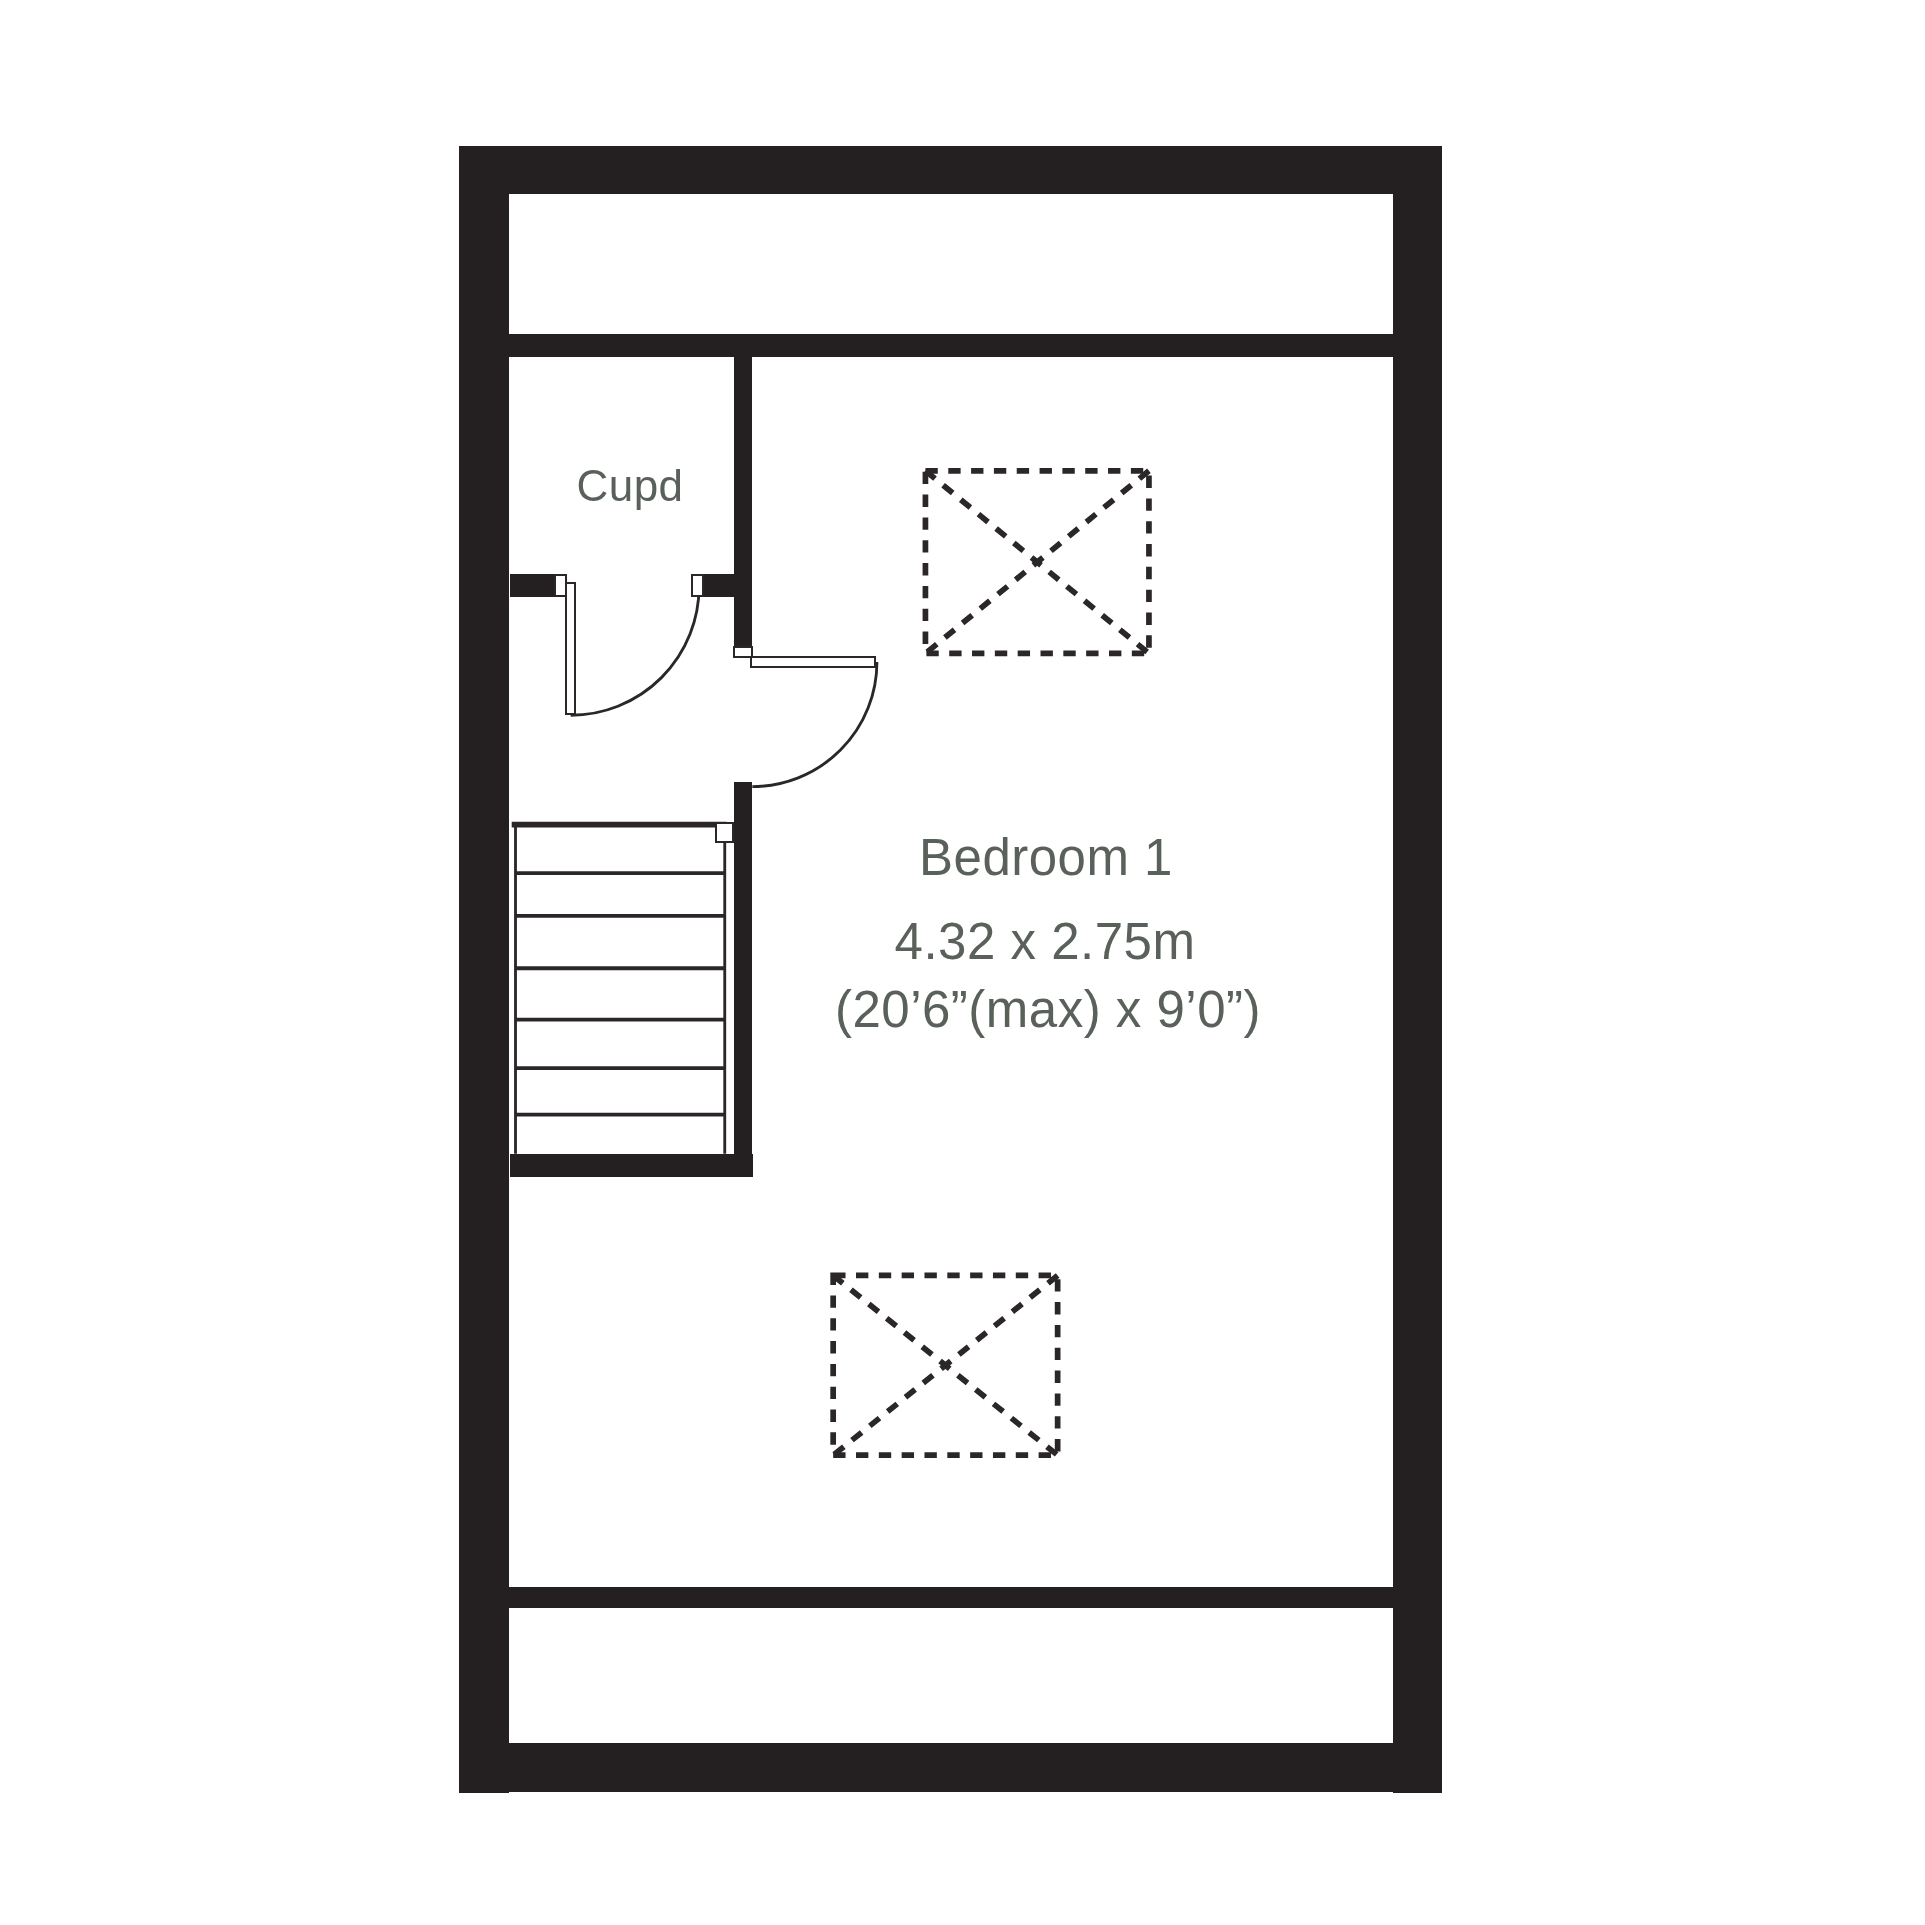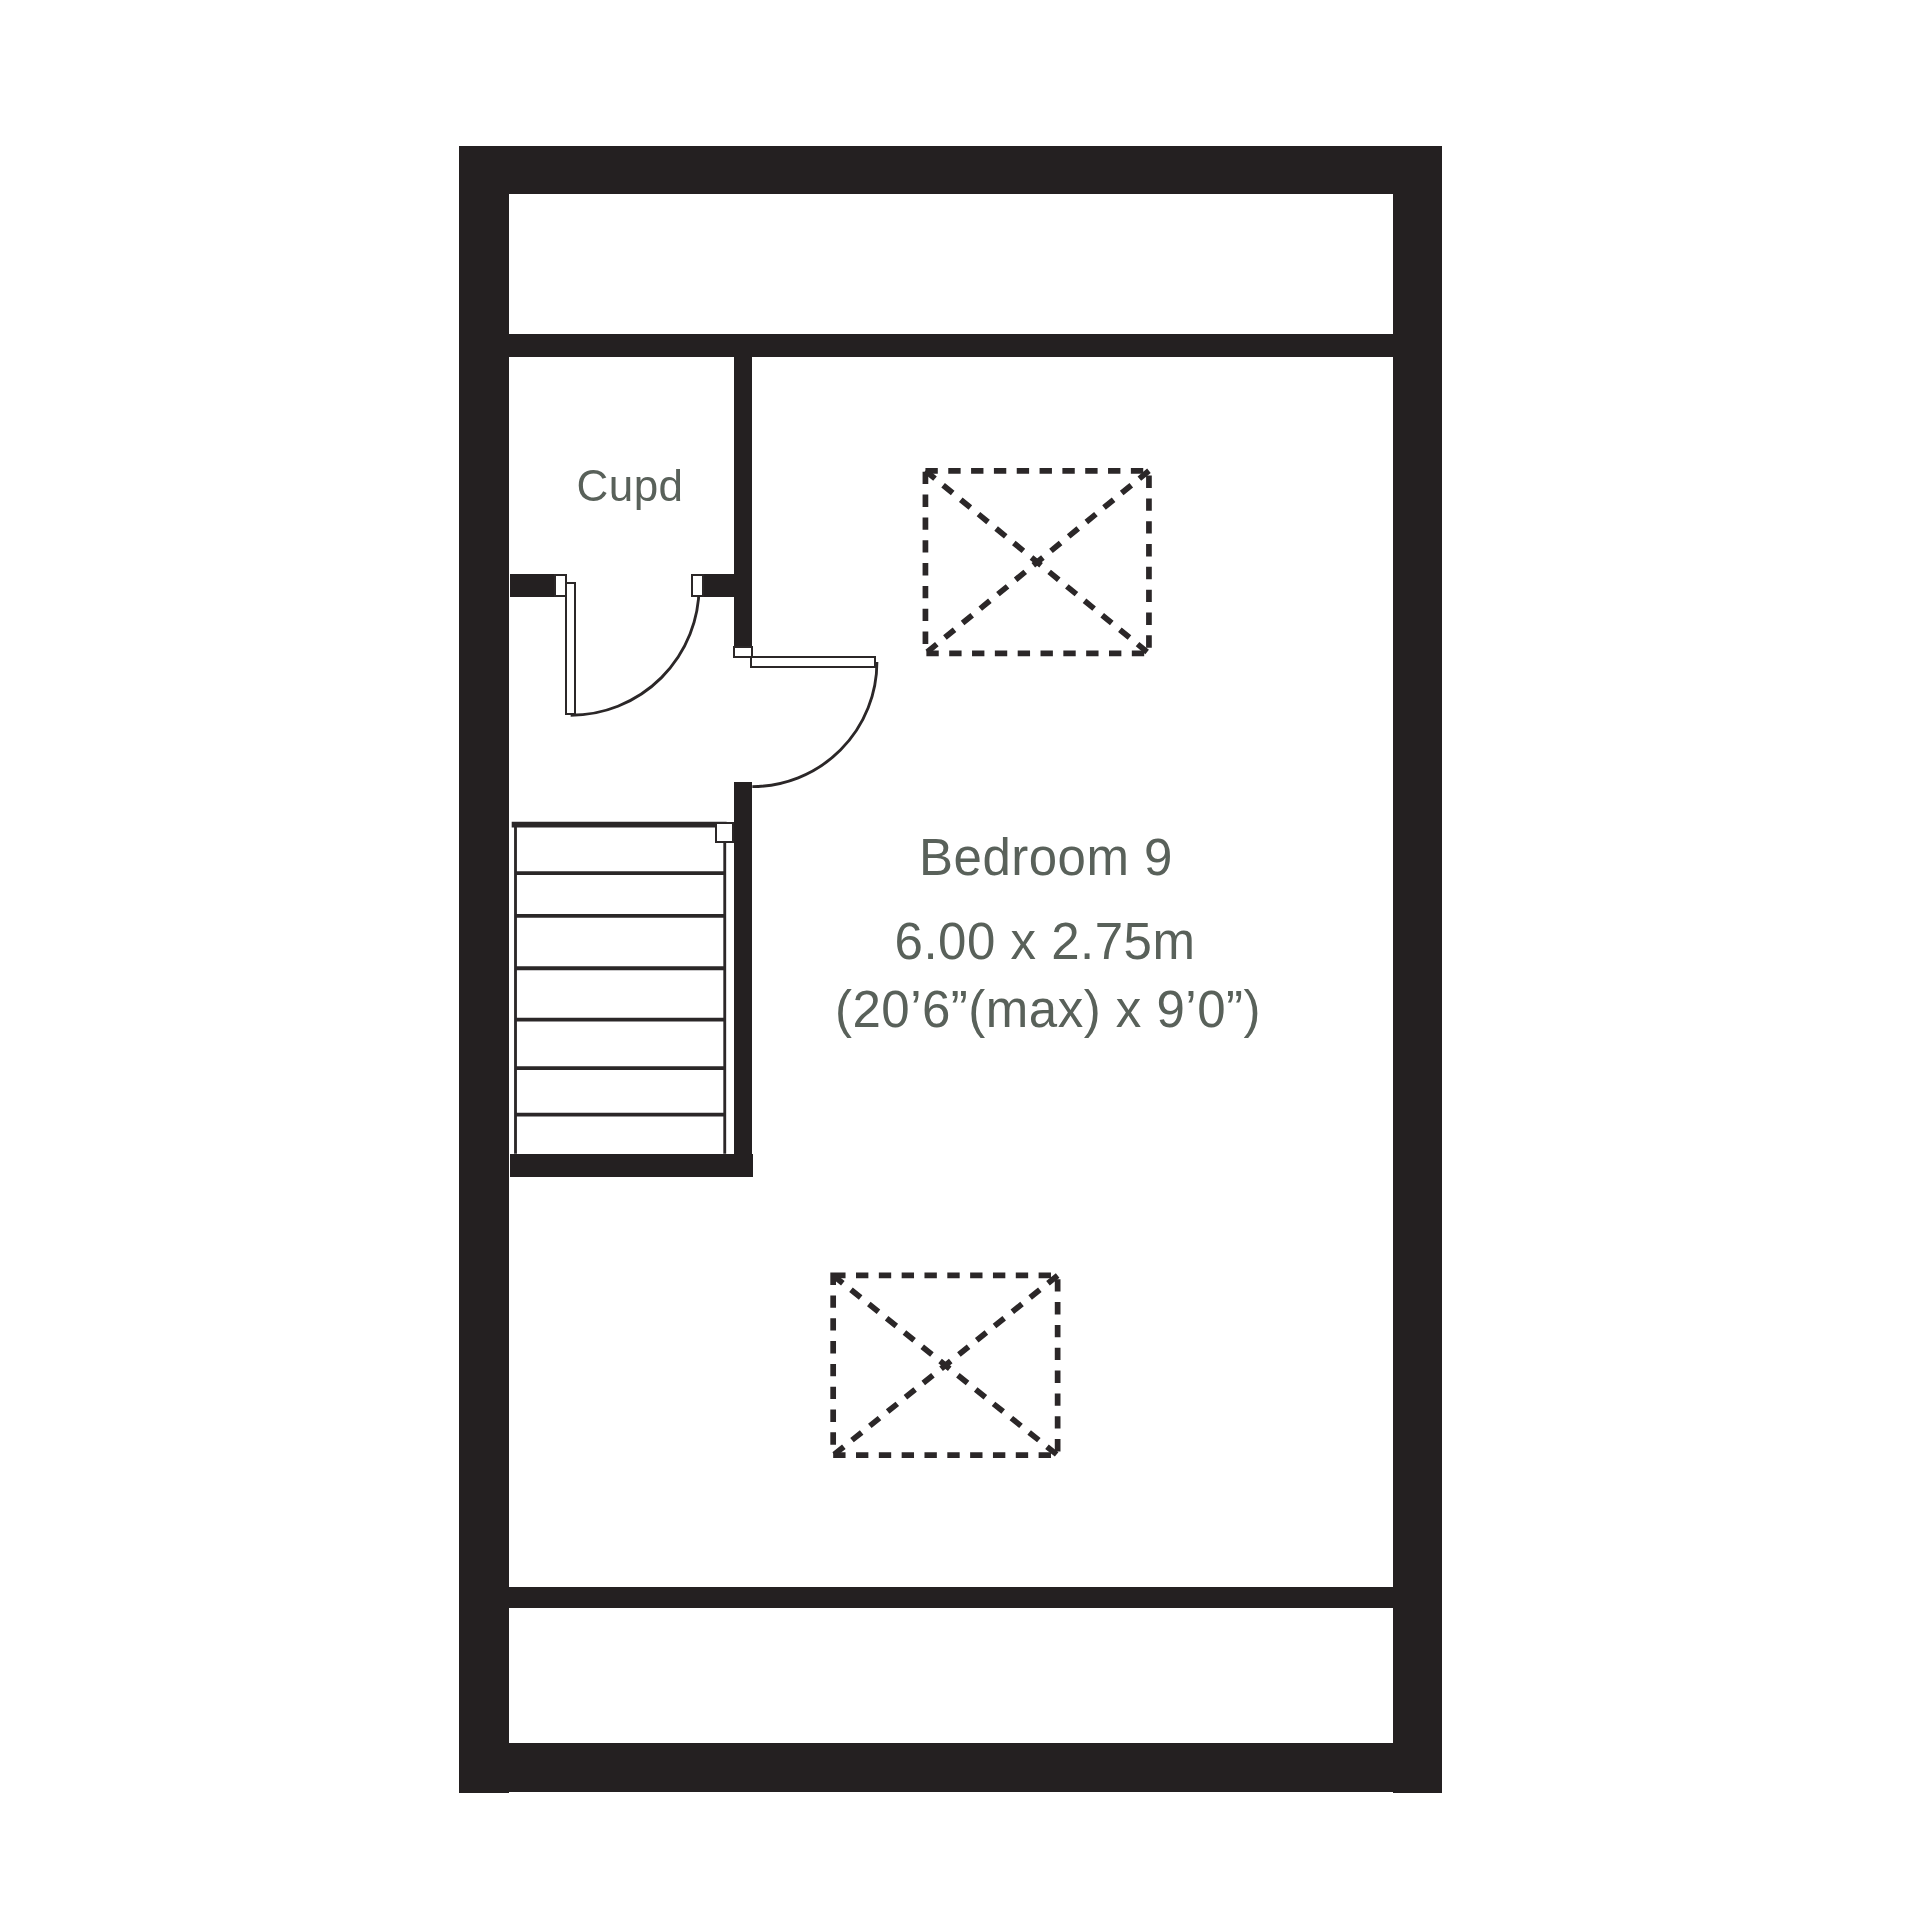--- a/index.html
+++ b/index.html
@@ -100,20 +100,20 @@
   <div class="jamb" style="left:691px; top:574px; width:13.3px; height:23px;"></div>
   <div class="leaf" style="left:565px; top:582px; width:11.4px; height:133px;"></div>
 
   <div class="jamb" style="left:733px; top:646px; width:20px; height:12.4px;"></div>
   <div class="leaf" style="left:750px; top:656px; width:126px; height:12.4px;"></div>
 
   <div class="jamb" style="left:715px; top:822px; width:19px; height:21px;"></div>
 
   <div class="room-label label-md" style="left:630px; top:486px;">Cupd</div>
 
-  <div class="room-label label-lg" style="left:1046px; top:857px;">Bedroom 9</div>
+  <div class="room-label label-lg" style="left:1046px; top:857px;">Bedroom 1</div>
 
-  <div class="room-label label-lg" style="left:1045px; top:941px;">6.00 x 2.75m</div>
+  <div class="room-label label-lg" style="left:1045px; top:941px;">4.32 x 2.75m</div>
 
   <div class="room-label label-lg" style="left:1048px; top:1009px;">(20’6”(max) x 9’0”)</div>
 
 </div>
 
 
 </body></html>

